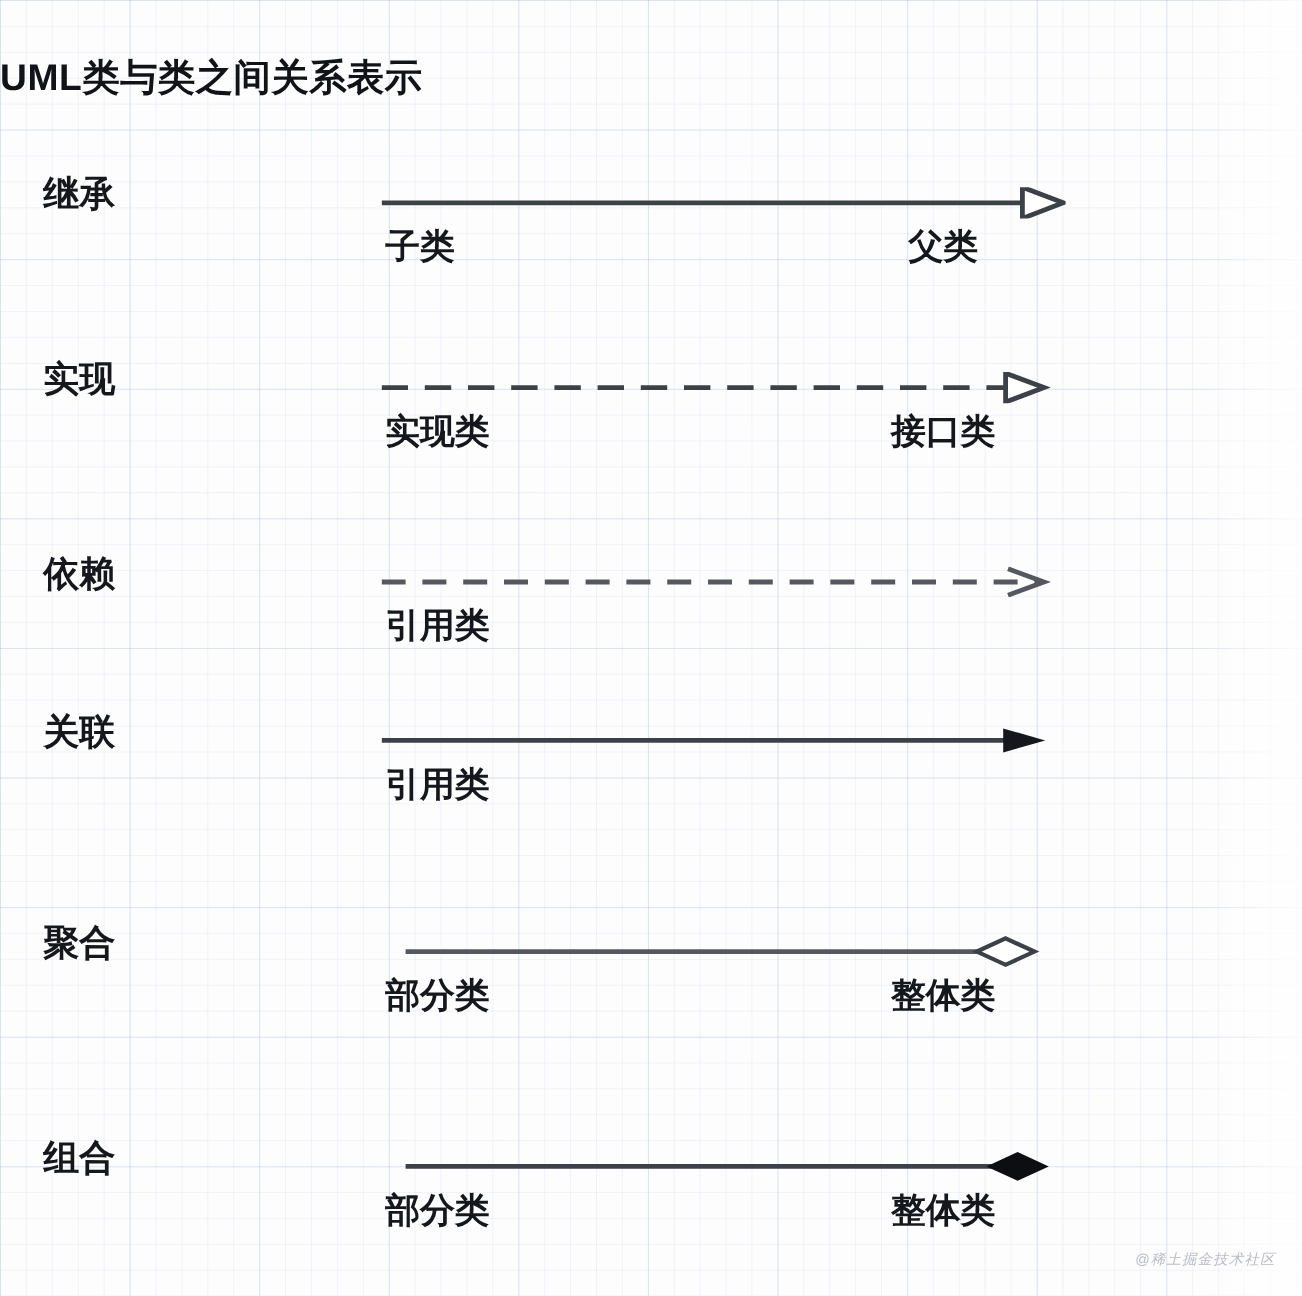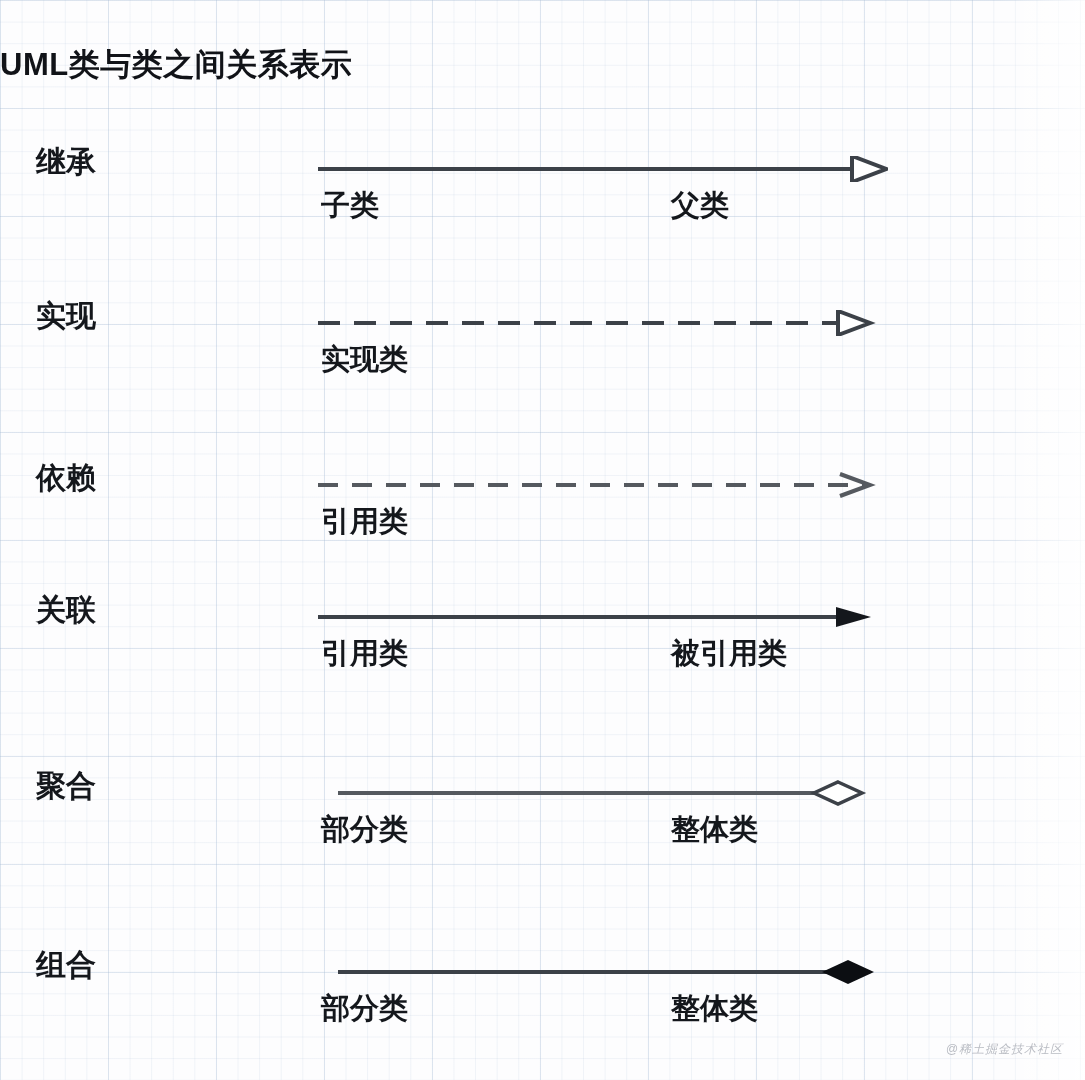--- a/index.html
+++ b/index.html
@@ -84,21 +84,21 @@
     font-size: 29px;
     font-weight: bold;
     color: #14171c;
     white-space: nowrap;
   }
   .label-right {
     position: absolute;
     left: 640px;
     top: 44px;
     width: 230px;
-    text-align: left;
+    text-align: center;
     font-size: 29px;
     font-weight: bold;
     color: #14171c;
     white-space: nowrap;
   }
 
   .watermark {
     position: absolute;
     right: 22px;
     bottom: 22px;
@@ -130,20 +130,21 @@
 
   <div class="row" style="top:296px">
     <div class="rel-name">实现</div>
     <div class="line-wrap">
       <svg width="570" height="26" viewBox="0 0 570 26">
         <line x1="0" y1="13" x2="520" y2="13" stroke="#3c4148" stroke-width="4" stroke-dasharray="22 14"></line>
         <polygon points="520,1 552,13 520,25" fill="#ffffff" stroke="#3c4148" stroke-width="4" stroke-linejoin="miter"></polygon>
       </svg>
     </div>
     <div class="label-left">实现类</div>
+    <div class="label-right">接口类</div>
   </div>
 
   <div class="row" style="top:458px">
     <div class="rel-name">依赖</div>
     <div class="line-wrap">
       <svg width="570" height="26" viewBox="0 0 570 26">
         <line x1="0" y1="13" x2="548" y2="13" stroke="#55595f" stroke-width="4" stroke-dasharray="20 14"></line>
         <polyline points="522,2 552,13 522,24" fill="none" stroke="#55595f" stroke-width="4" stroke-linejoin="miter" stroke-linecap="butt"></polyline>
       </svg>
     </div>
@@ -152,21 +153,20 @@
 
   <div class="row" style="top:590px">
     <div class="rel-name">关联</div>
     <div class="line-wrap">
       <svg width="570" height="26" viewBox="0 0 570 26">
         <line x1="0" y1="13" x2="528" y2="13" stroke="#3c4148" stroke-width="4"></line>
         <polygon points="518,3 553,13 518,23" fill="#14171c"></polygon>
       </svg>
     </div>
     <div class="label-left">引用类</div>
-    <div class="label-right">被引用类</div>
   </div>
 
   <div class="row" style="top:766px">
     <div class="rel-name">聚合</div>
     <div class="line-wrap">
       <svg width="570" height="26" viewBox="0 0 570 26">
         <line x1="20" y1="13" x2="520" y2="13" stroke="#55595f" stroke-width="4"></line>
         <polygon points="520,2 544,13 520,24 496,13" fill="#ffffff" stroke="#3c4148" stroke-width="3.5" stroke-linejoin="miter"></polygon>
       </svg>
     </div>

